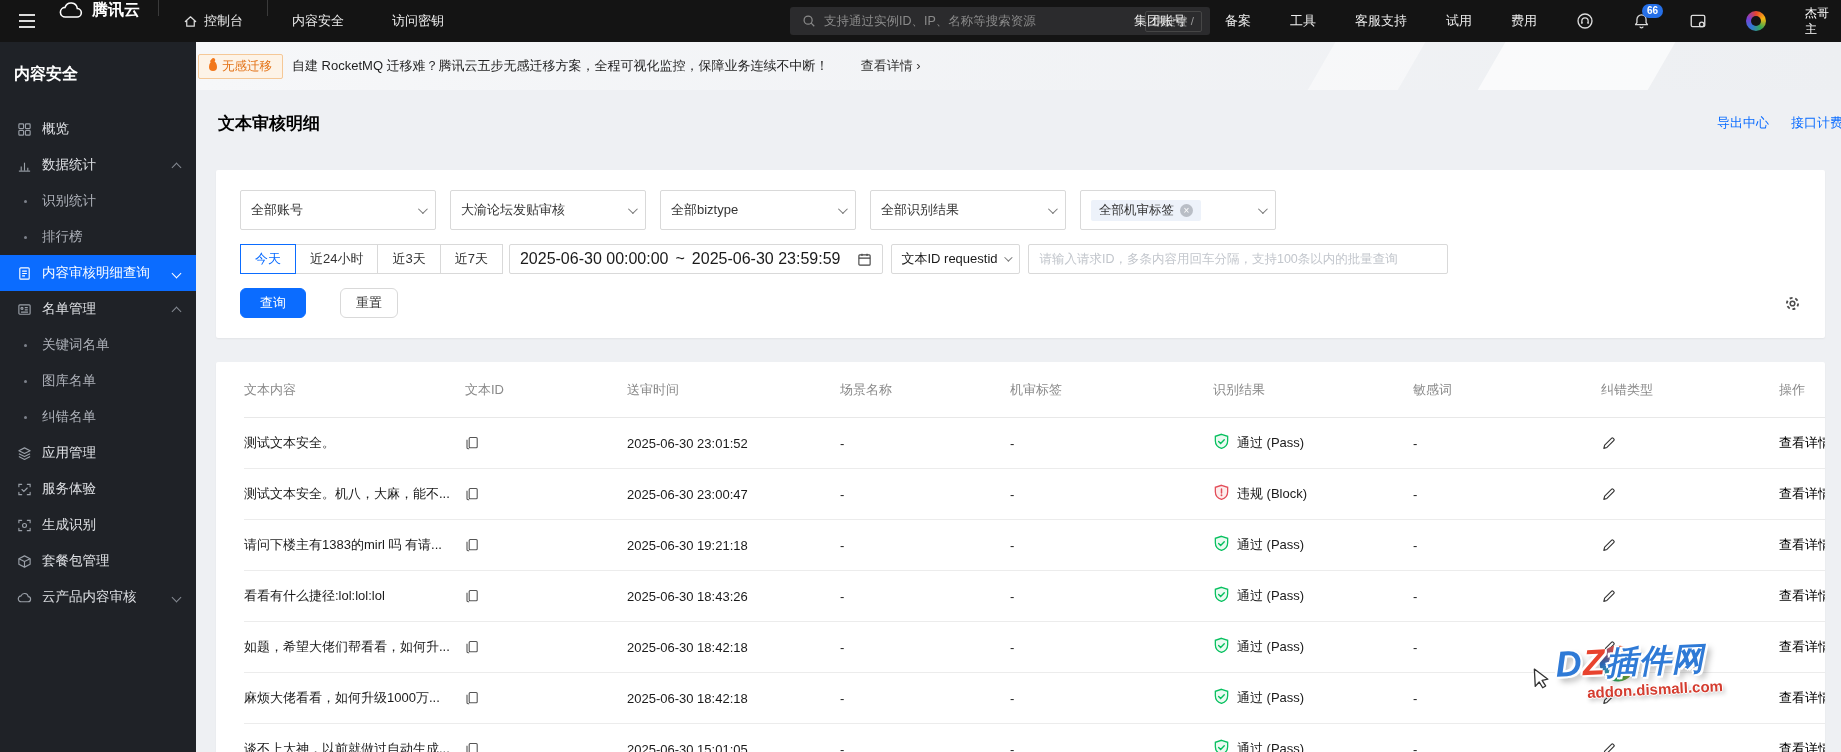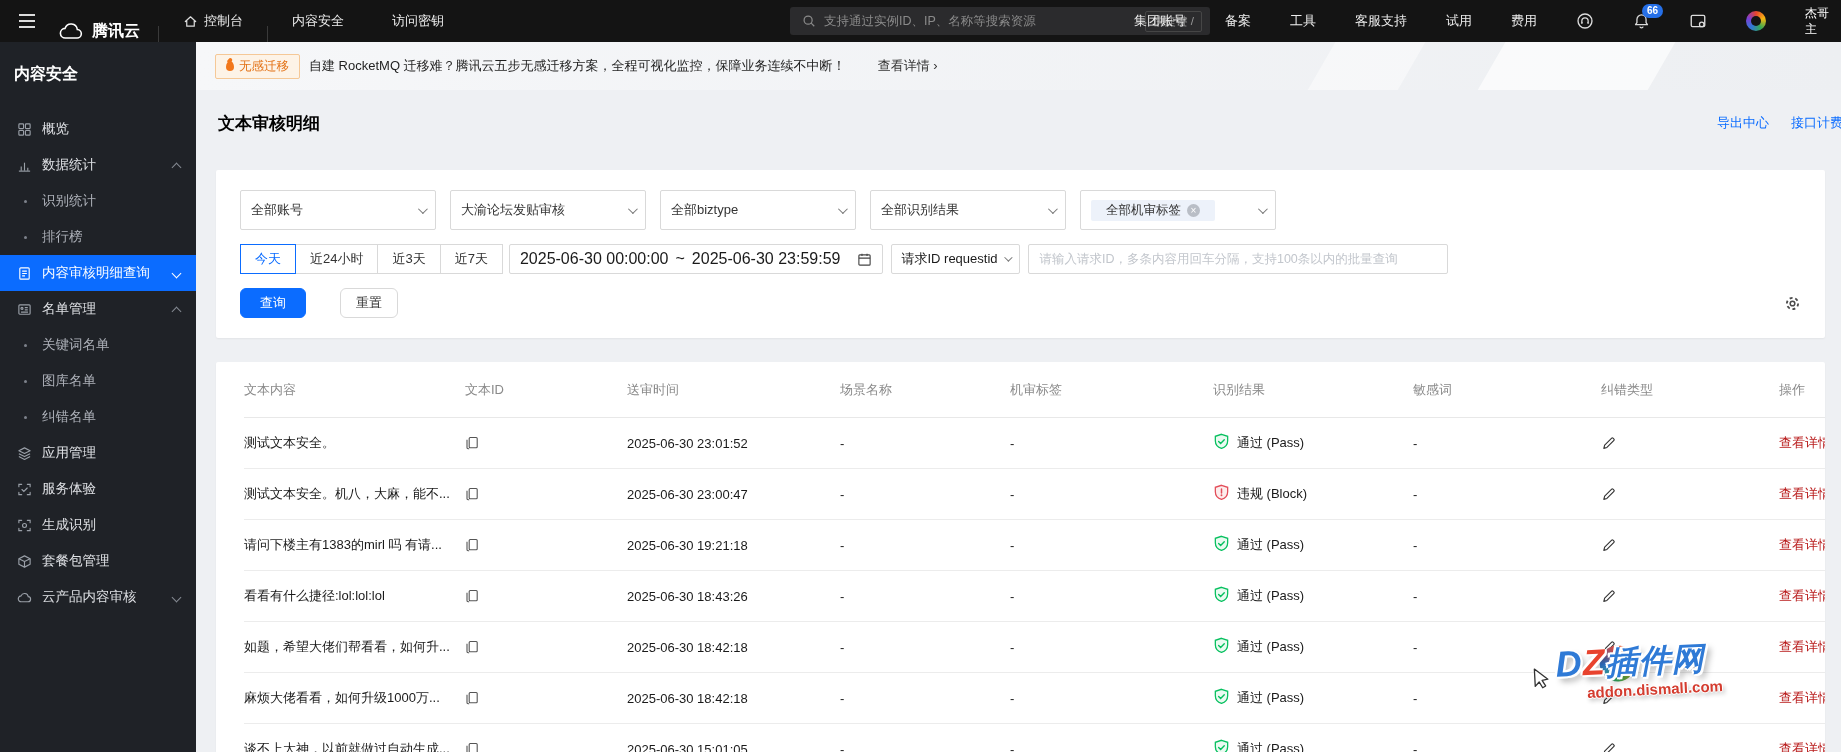--- a/index.html
+++ b/index.html
@@ -2,21 +2,21 @@
 <html><head>
 <meta charset="utf-8">
 <style>
   *{margin:0;padding:0;box-sizing:border-box}
   html,body{width:1841px;height:752px}
   body{font-family:"Liberation Sans","DejaVu Sans",sans-serif;background:#eef0f3}
   .screen{position:relative;width:1841px;height:752px;overflow:hidden;background:#eef0f3}
 
   
   .topbar{position:absolute;top:0;left:0;right:0;height:42px;background:#141414;display:flex;align-items:center;color:#e9e9e9;font-size:13px;z-index:30}
-  .tb-left{display:flex;align-items:flex-end;height:100%}
+  .tb-left{display:flex;align-items:flex-start;height:100%}
   .hamburger{width:54px;height:100%;display:flex;flex-direction:column;justify-content:center;align-items:center;gap:4px;cursor:pointer}
   .hamburger i{display:block;width:16px;height:2px;background:#dcdcdc}
   .tb-logo{display:flex;align-items:center;gap:8px;font-size:16px;font-weight:bold;color:#fff;padding:0 18px 0 4px}
   .tb-divider{width:1px;height:16px;background:#3a3a3a}
   .tb-nav{display:flex;align-items:center;gap:6px;padding:0 24px;height:100%;cursor:pointer;color:#ececec}
   .tb-search{position:absolute;left:790px;top:7px;width:420px;height:28px;background:#2b2b2d;border-radius:3px;display:flex;align-items:center;padding:0 8px 0 12px;gap:8px}
   .tb-search input{flex:1;background:transparent;border:none;outline:none;color:#cfcfcf;font-size:12.5px}
   .tb-search input::placeholder{color:#8a8a8a}
   .tb-shortcut{font-size:11.5px;color:#9a9a9a;border:1px solid #464646;border-radius:2px;padding:2px 7px;white-space:nowrap}
   .tb-right{position:absolute;right:0;top:0;height:42px;display:flex;align-items:center;gap:39px;padding-right:2px}
@@ -40,38 +40,38 @@
   .chev.up{transform:rotate(-135deg);top:17px}
   .side-item.active .chev{border-color:#fff}
 
   
   .main{position:absolute;top:42px;left:196px;right:0;bottom:0;background:#eef0f3;overflow:hidden}
 
   .banner{position:relative;height:48px;background:linear-gradient(90deg,#f6f7f9,#edeff2);display:flex;align-items:center;overflow:hidden}
   .banner::before,.banner::after{content:"";position:absolute;top:-30px;height:110px;width:170px;background:rgba(255,255,255,.65);transform:skewX(-30deg)}
   .banner::before{right:180px}
   .banner::after{right:430px;width:90px;background:rgba(255,255,255,.45)}
-  .banner-tag{display:flex;align-items:center;gap:5px;margin-left:19px;border:1px solid #f5c897;background:#fdf3e7;color:#e37318;font-size:12.5px;padding:3px 10px;border-radius:2px;white-space:nowrap}
+  .banner-tag{display:flex;align-items:center;gap:5px;margin-left:2px;border:1px solid #f5c897;background:#fdf3e7;color:#e37318;font-size:12.5px;padding:3px 10px;border-radius:2px;white-space:nowrap}
   .flame{width:8px;height:10px;background:#f2771b;border-radius:50% 50% 50% 50%/60% 60% 40% 40%;position:relative}
   .flame::after{content:"";position:absolute;left:2px;top:-3px;width:4px;height:5px;background:#f2771b;border-radius:50% 50% 50% 0;transform:rotate(40deg)}
   .banner-text{margin-left:9px;color:#1f1f1f;font-size:13px;white-space:nowrap;z-index:1}
   .banner-link{margin-left:32px;color:#333;font-size:13px;cursor:pointer;white-space:nowrap;z-index:1}
 
   .page-head{position:relative;height:66px;display:flex;align-items:center}
   .page-title{font-size:17px;font-weight:bold;color:#000;margin-left:22px}
   .page-links{position:absolute;left:1521px;top:0;height:100%;display:flex;align-items:center;gap:22px;white-space:nowrap}
   .page-links span{color:#0b6cff;font-size:13px;cursor:pointer}
 
   .card{background:#fff;border-radius:2px;box-shadow:0 1px 2px rgba(0,0,0,.05)}
   .filter-card{margin:14px 16px 0 20px;padding:20px 24px 20px 24px}
   .f-row{display:flex;align-items:center}
   .f-row + .f-row{margin-top:14px}
   .select{width:196px;height:40px;border:1px solid #d9d9d9;border-radius:2px;background:#fff;display:flex;align-items:center;padding:0 10px;font-size:13px;color:#333;cursor:pointer;margin-right:14px;position:relative}
   .select .sel-chev{margin-left:auto;width:7px;height:7px;border-right:1.4px solid #777;border-bottom:1.4px solid #777;transform:rotate(45deg) translateY(-2px)}
-  .sel-tag{display:flex;align-items:center;gap:6px;background:#edf2fa;border-radius:2px;padding:2px 15px;font-size:12.5px;color:#333}
+  .sel-tag{display:flex;align-items:center;gap:6px;background:#edf2fa;border-radius:2px;padding:2px 8px;font-size:12.5px;color:#333}
   .tag-x{width:13px;height:13px;border-radius:50%;background:#b9bec6;color:#fff;font-size:10px;line-height:13px;text-align:center;cursor:pointer}
 
   .seg{display:flex}
   .seg-btn{height:30px;border:1px solid #d9d9d9;background:#fff;color:#333;font-size:13px;display:flex;align-items:center;justify-content:center;cursor:pointer;margin-left:-1px;padding:0 14px;white-space:nowrap}
   .seg-btn:first-child{margin-left:0}
   .seg-btn.active{border-color:#0b6cff;color:#0b6cff;z-index:1}
   .datebox{height:30px;border:1px solid #d9d9d9;background:#fff;border-radius:2px;display:flex;align-items:center;gap:7px;font-size:16px;color:#1a1a1a;padding:0 10px;margin-left:6px;white-space:nowrap;cursor:pointer}
   .datebox .cal{margin-left:10px;display:flex}
   .req-select{width:129px;height:30px;border:1px solid #d9d9d9;border-radius:2px;display:flex;align-items:center;font-size:13px;color:#1a1a1a;padding:0 9px;margin-left:8px;cursor:pointer}
   .req-select .sel-chev{margin-left:auto;width:6px;height:6px;border-right:1.4px solid #777;border-bottom:1.4px solid #777;transform:rotate(45deg) translateY(-2px)}
@@ -82,21 +82,21 @@
   .btn-primary{width:66px;background:#0b6cff;color:#fff;border:1px solid #0b6cff}
   .btn-plain{width:58px;background:#fff;color:#333;border:1px solid #d9d9d9;margin-left:34px}
   .gear-wrap{margin-left:auto;display:flex;align-items:center;cursor:pointer}
 
   .table-card{margin:24px 16px 0 20px;padding-left:28px;min-height:420px}
   .t-grid{display:grid;grid-template-columns:221px 162px 213px 170px 203px 200px 188px 178px 1fr;align-items:center}
   .t-head{height:56px;border-bottom:1px solid #e8e8e8;color:#8a8a8a;font-size:13px}
   .t-row{height:51px;border-bottom:1px solid #ececec;color:#1a1a1a;font-size:13px}
   .t-cell{white-space:nowrap;overflow:hidden;padding-right:12px}
   .result-cell{display:flex;align-items:center;gap:7px}
-  .action-link{color:#b91c1c;cursor:pointer}
+  .action-link{color:#000000;cursor:pointer}
   .icon-btn{display:flex;align-items:center;cursor:pointer}
 
   
   .watermark{position:absolute;left:1528px;top:640px;width:312px;z-index:50;display:flex;align-items:flex-start;transform:rotate(-3deg)}
   .wm-cursor{margin-top:18px;flex:0 0 auto}
   .wm-body{margin-left:2px;position:relative}
   .wm-ring{position:absolute;left:44px;top:2px;width:36px;height:36px;border-radius:50%;background:conic-gradient(#e8432e,#f5b60f,#36a853,#3079d6,#e8432e)}
   .wm-ring::after{content:"";position:absolute;inset:9px;border-radius:50%;background:#fff}
   .wm-title{position:relative;font-size:36px;font-weight:bold;font-style:italic;letter-spacing:1px;line-height:1;
     text-shadow:-2px 0 #fff,2px 0 #fff,0 -2px #fff,0 2px #fff,2px 2px #fff,-2px -2px #fff,4px 5px 6px rgba(0,0,0,.35)}
@@ -390,21 +390,21 @@
           <span class="cal">
             <svg width="15" height="15" viewBox="0 0 16 16">
                 <g fill="none" stroke="#444" stroke-width="1.2">
                   <rect x="2" y="3" width="12" height="11" rx="1"></rect>
                   <path d="M2 6.5h12M5.3 1.8v2.4M10.7 1.8v2.4"></path>
                 </g>
               </svg>
           </span>
         </div>
         <div class="req-select">
-          <span>请求ID requestid</span>
+          <span>文本ID requestid</span>
           <span class="sel-chev"></span>
         </div>
         <input class="req-input" placeholder="请输入请求ID，多条内容用回车分隔，支持100条以内的批量查询" style="">
       </div>
 
       <div class="f-row">
         <div class="btn btn-primary">查询</div>
         <div class="btn btn-plain">重置</div>
         <div class="gear-wrap">
           <svg width="17" height="17" viewBox="0 0 16 16">

